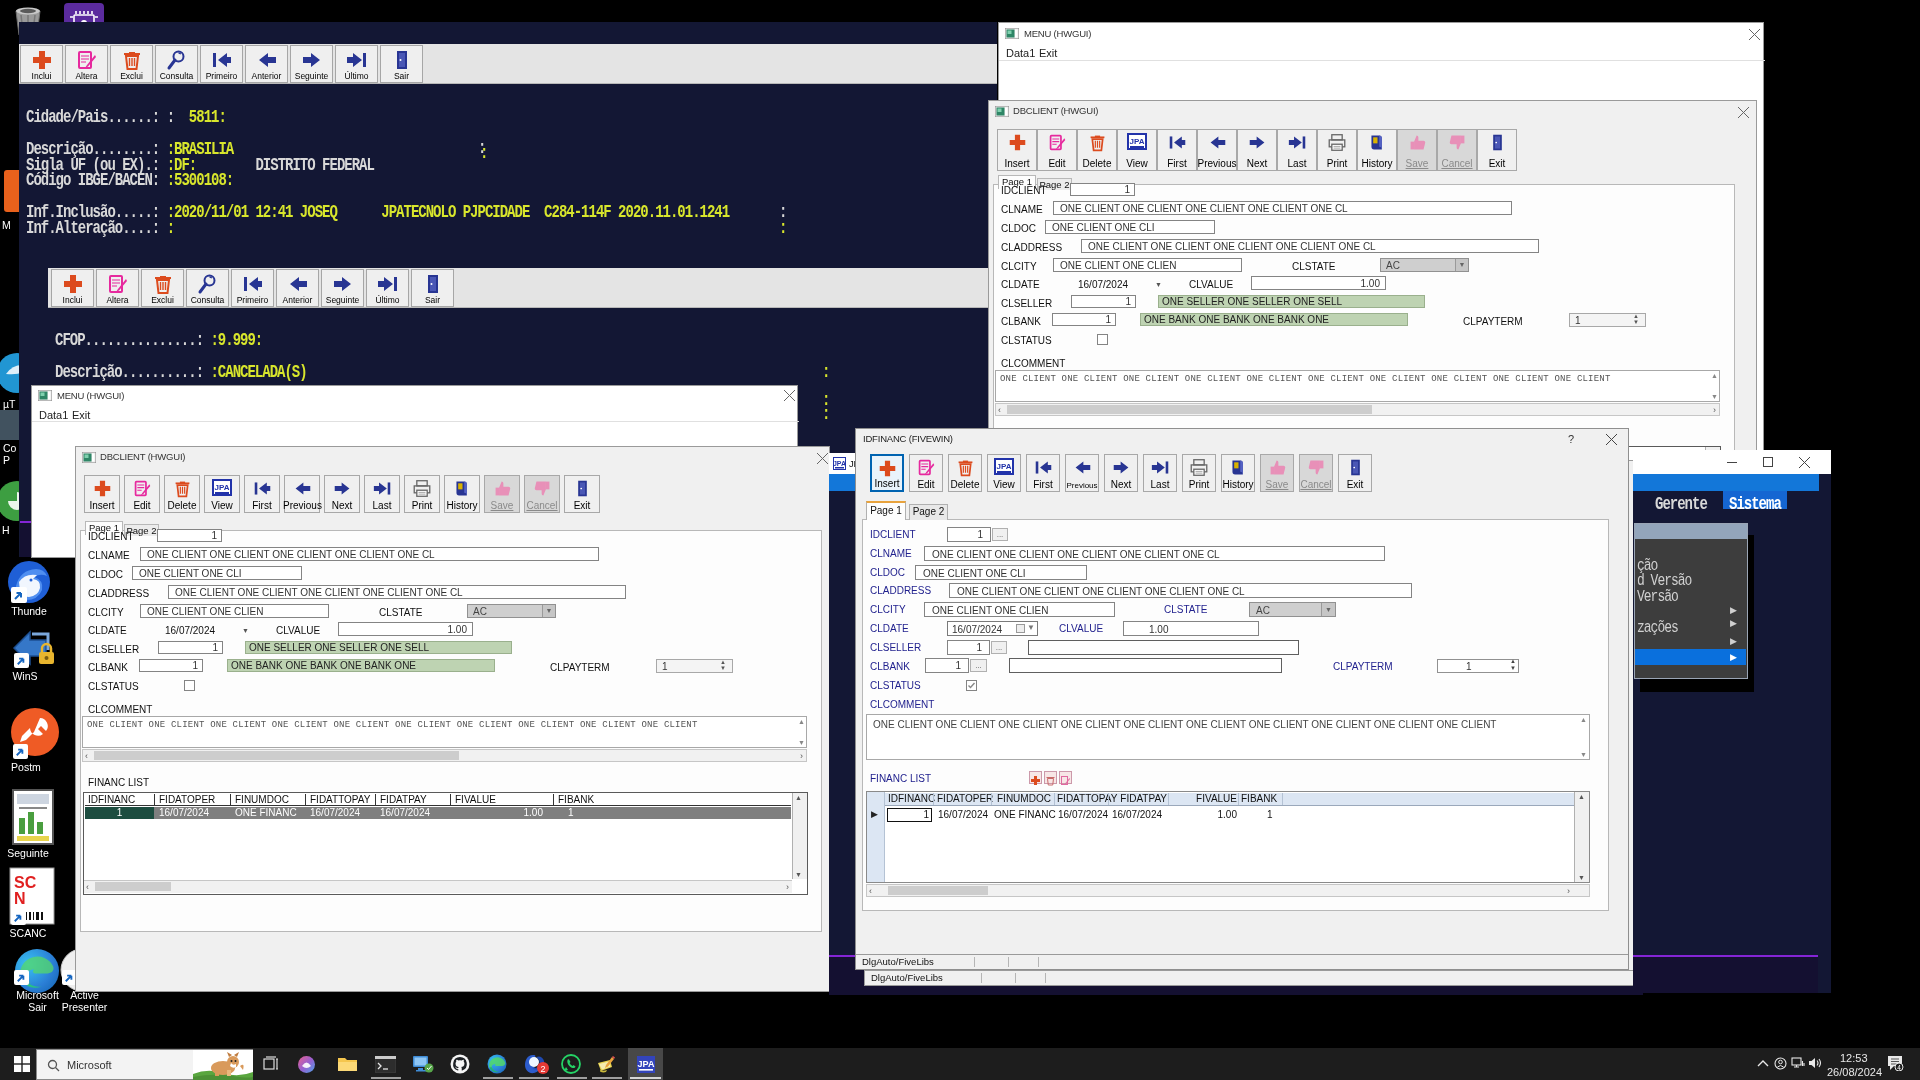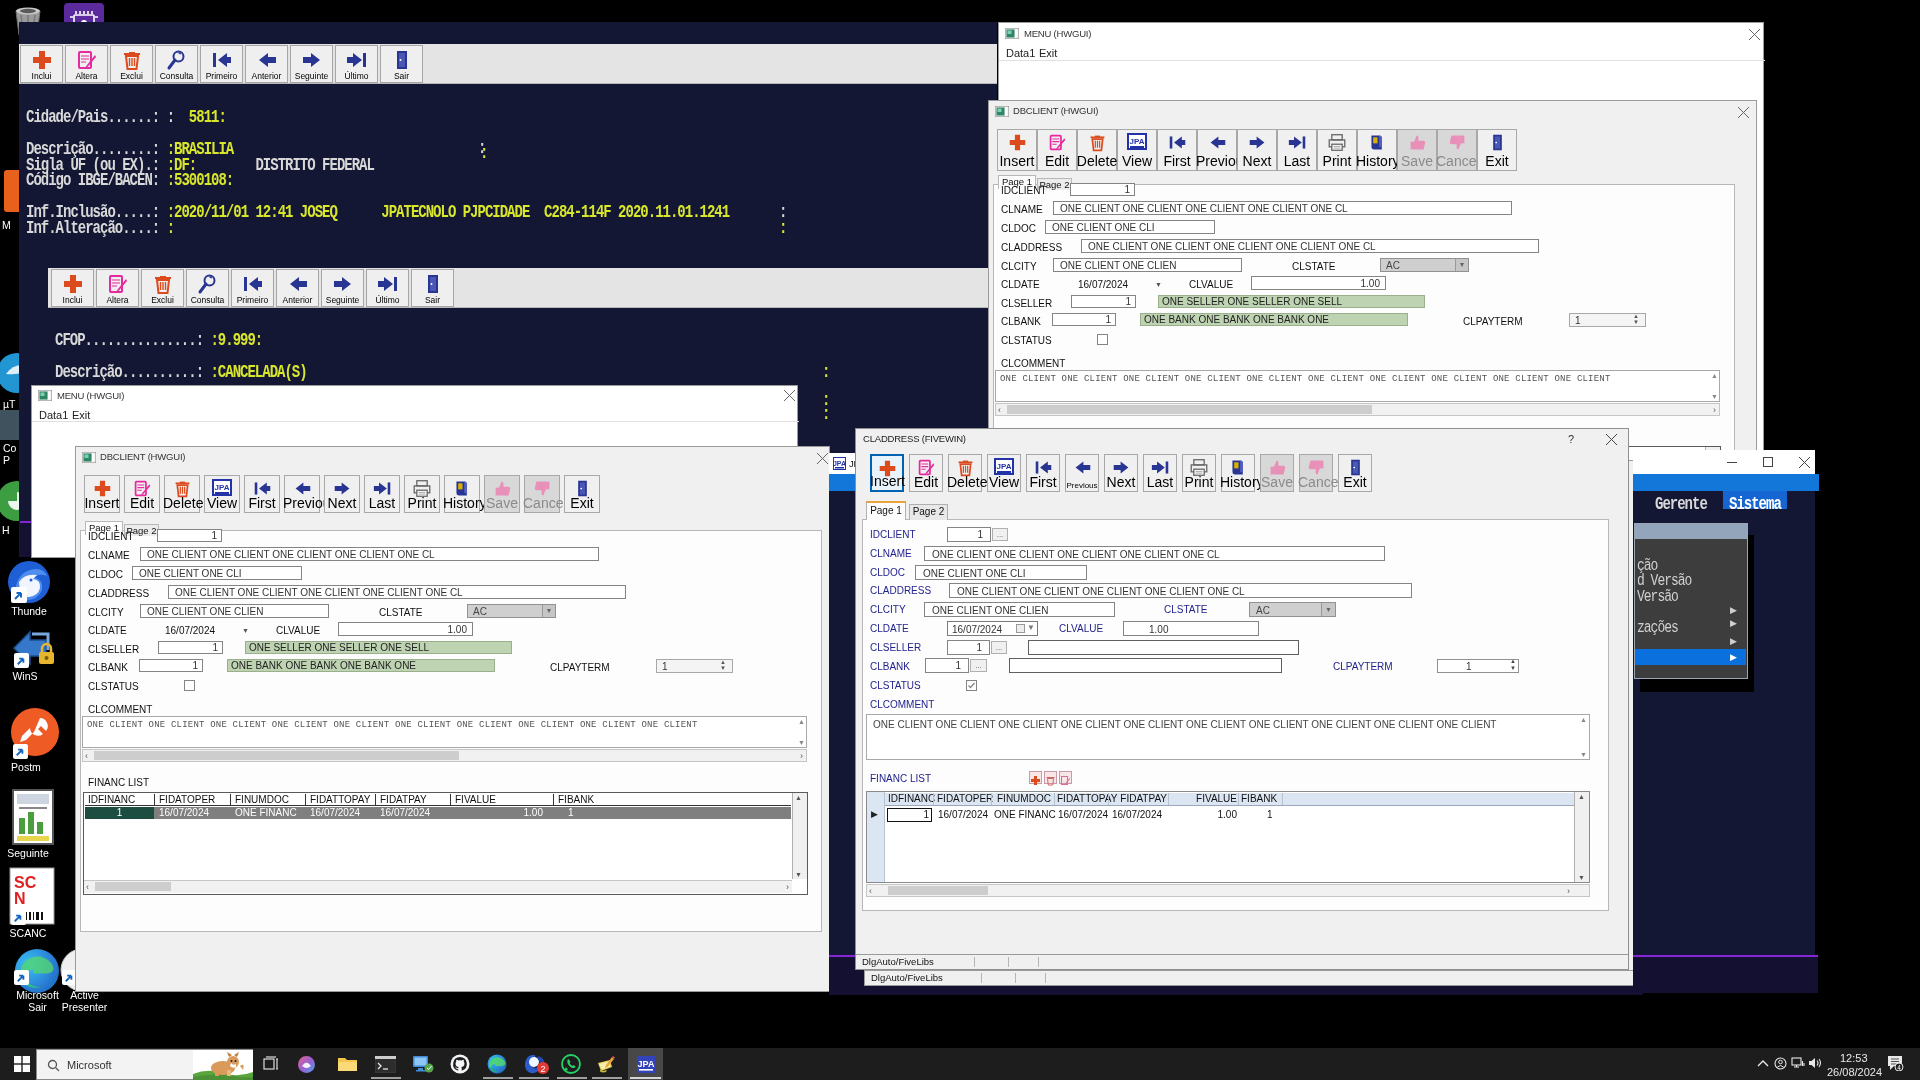--- a/index.html
+++ b/index.html
@@ -12,24 +12,24 @@
 .y { color:#d8e62c; }
 .w { color:#d8d8d8; }
 .tbar { position:absolute; left:0; top:0; right:0; height:22px; background:#fff; }
 .ttext { position:absolute; font-size:9.5px; letter-spacing:-0.2px; color:#111; white-space:nowrap; }
 .toolstrip { position:absolute; background:#e4e4e4; border-bottom:1px solid #b8b8b8; }
 .tb { position:absolute; width:43px; height:38px; background:#efefef; border:1px solid #a6a6a6; text-align:center; }
 .tb .lbl { position:absolute; bottom:1px; left:0; right:0; font-size:8.5px; color:#000; }
 .tb svg { margin-top:3px; }
 .dbw { position:absolute; background:#f0f0f0; border:1px solid #9a9a9a; }
 .db-tb { position:absolute; width:36px; height:38px; background:#f0f0f0; border:1px solid #a8a8a8; text-align:center; }
-.db-tb .lbl { position:absolute; bottom:1px; left:-2px; right:-2px; font-size:14px; color:#000; }
+.db-tb .lbl { position:absolute; bottom:1px; left:-2px; right:-2px; font-size:10px; color:#000; }
 .db-tb svg { margin-top:3px; }
 .db-tb.dis { background:#d8d8d8; }
-.db-tb.dis .lbl { color:#8a8a8a; }
+.db-tb.dis .lbl { color:#8a8a8a;text-decoration:underline; }
 .fld { position:absolute; font-size:10px; color:#101010; white-space:nowrap; }
 .box { position:absolute; background:#fff; border:1px solid #848484; font-size:10px; color:#333; white-space:nowrap; overflow:hidden; }
 .gbox { position:absolute; background:#bed3b2; border:1px solid #9ab08d; font-size:10px; color:#222; white-space:nowrap; overflow:hidden; }
 .panel { position:absolute; background:#fdfdfd; border:1px solid #b8b8b8; }
 .menuitem { font-size:11px; color:#222; }
 .sbar { position:absolute; background:#f0f0f0; border-top:1px solid #9a9a9a; font-size:9.5px; color:#111; }
 .sep { position:absolute; width:1px; background:#b5b5b5; top:2px; bottom:2px; }
 .dicon { position:absolute; }
 .dlabel { position:absolute; font-size:10.5px; color:#fff; text-shadow:1px 1px 2px #000; text-align:center; white-space:nowrap; }
 .scrbtn { position:absolute; background:#f0f0f0; border:1px solid #b0b0b0; color:#555; font-size:8px; line-height:9px; text-align:center; }
@@ -599,21 +599,21 @@
 
 <div id="winW" class="abs" style="left:864px; top:460px; width:779px; height:526px; background:#f0f0f0; border:1px solid #9a9a9a;">
   <div class="sbar" style="left:0;bottom:0;width:777px;height:15px;">
     <div class="abs" style="left:6px;top:1px;">DlgAuto/FiveLibs</div>
     <div class="sep" style="left:116px;"></div>
       <div class="sep" style="left:150px;"></div>
       <div class="sep" style="left:180px;"></div>
   </div>
 </div>
 
-<div id="winG" class="abs con" style="left:1633px; top:450px; width:182px; height:543px;">
+<div id="winG" class="abs con" style="left:1633px; top:450px; width:198px; height:543px;">
   <div class="tbar" style="height:24px;">
     <div class="abs" style="left:94px;top:12px;width:10px;height:1px;background:#444;"></div>
     <div class="abs" style="left:130px;top:7px;width:10px;height:10px;border:1px solid #444;"></div>
     <svg class="abs" style="left:166px;top:7px;" width="11" height="11">
         <path d="M0 0 L11 11 M11 0 L0 11" stroke="#444" stroke-width="1"></path>
       </svg>
   </div>
   <div class="abs" style="left:0;top:24px;width:186px;height:17px;background:#1377d9;"></div>
   <div class="crow" style="left:22px; top:43px;"><span class="w">Gerente</span></div>
   <div class="abs" style="left:90px;top:41px;width:64px;height:18px;background:#1566d2;"></div>
@@ -629,21 +629,21 @@
     <div class="abs" style="left:95px;top:94px;font-size:9px;color:#d0d0d0;">▶</div>
     <div class="abs" style="left:95px;top:112px;font-size:9px;color:#d0d0d0;">▶</div>
     <div class="abs" style="left:0px;top:125px;width:111px;height:16px;background:#0a70dd;"></div>
     <div class="abs" style="left:95px;top:128px;font-size:9px;color:#fff;">▶</div>
   </div>
   <div class="abs" style="left:0px;top:505px;width:185px;height:2px;background:#8425d6;"></div>
   <div class="abs" style="left:0px;top:507px;width:185px;height:36px;background:#141031;"></div>
 </div>
 
 <div id="winH" class="abs" style="left:855px; top:428px; width:774px; height:542px; background:#f0f0f0; border:1px solid #8f8f8f;">
-  <div class="ttext" style="left:7px; top:4px; color:#222;">CLADDRESS (FIVEWIN)</div>
+  <div class="ttext" style="left:7px; top:4px; color:#222;">IDFINANC (FIVEWIN)</div>
   <div class="abs" style="left:712px;top:4px;font-size:11px;color:#333;">?</div>
   <svg class="abs" style="left:750px;top:5px;" width="11" height="11">
       <path d="M0 0 L11 11 M11 0 L0 11" stroke="#444" stroke-width="1"></path>
     </svg>
   <div class="db-tb" style="left:14px;top:25px;width:34px;border:2px solid #0063b1;background:#e9f3fb;"><svg width="19" height="19" viewBox="0 0 22 22">
         <path d="M8 2h6v6h6v6h-6v6H8v-6H2V8h6z" fill="#dc4b1e"></path>
       </svg><div class="lbl">Insert</div></div>
   <div class="db-tb" style="left:53px;top:25px;width:34px;"><svg width="19" height="19" viewBox="0 0 22 22">
         <rect x="3" y="3" width="12" height="16" rx="1" fill="none" stroke="#e6299e" stroke-width="2"></rect>
         <path d="M5 7h8M5 10h8M5 13h5" stroke="#e6299e" stroke-width="1.2"></path>

